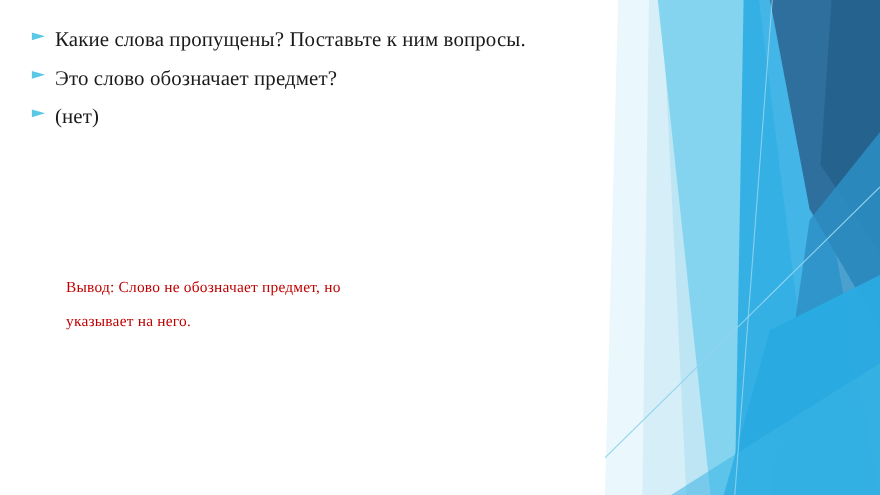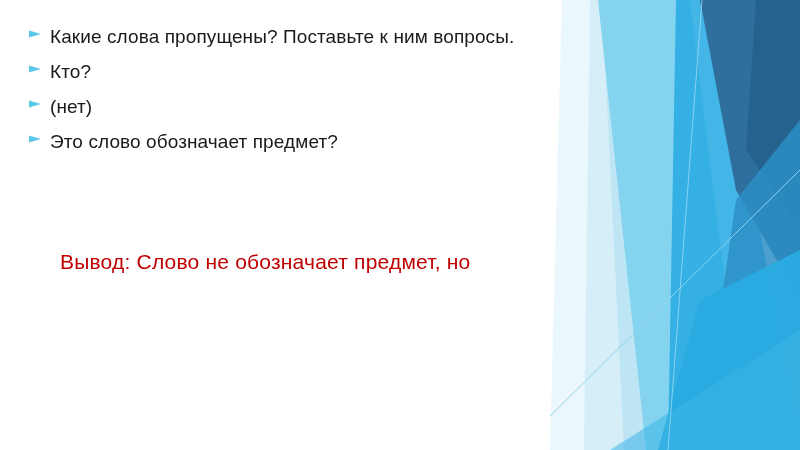--- a/index.html
+++ b/index.html
@@ -7,21 +7,21 @@
     margin: 0;
     padding: 0;
     background: #ffffff;
   }
   #slide {
     position: relative;
     width: 800px;
     height: 450px;
     overflow: hidden;
     background: #ffffff;
-    font-family: Liberation Sans, sans-serif;
+    font-family: Liberation Serif, serif;
   }
 
   
   #deco {
     position: absolute;
     top: 0;
     right: 0;
     width: 250px;
     height: 450px;
     pointer-events: none;
@@ -57,21 +57,21 @@
 
   
   #conclusion-block {
     position: absolute;
     left: 60px;
     top: 246px;
     width: 600px;
   }
   .red-line {
     color: #C00000;
-    font-size: 21px;
+    font-size: 14px;
     line-height: 31px;
     white-space: nowrap;
     letter-spacing: 0.2px;
   }
   .red-spacer { height: 30px; }
 </style>
 </head>
 <body>
 
 <div id="slide">
@@ -105,48 +105,41 @@
 
     <div class="bullet-row">
       <span class="bullet-marker">
         <svg width="16" height="12" viewBox="0 0 16 12">
             <polygon points="1,2.5 13,6 1,9.5" fill="#5BC8E8"></polygon>
           </svg>
       </span>
       <span class="bullet-text">Какие слова пропущены? Поставьте к ним вопросы.</span>
     </div>
 
+
+
     <div class="bullet-row">
       <span class="bullet-marker">
         <svg width="16" height="12" viewBox="0 0 16 12">
             <polygon points="1,2.5 13,6 1,9.5" fill="#5BC8E8"></polygon>
           </svg>
       </span>
-      <span class="bullet-text">Кто?</span>
+      <span class="bullet-text">Это слово обозначает предмет?</span>
     </div>
-
 
     <div class="bullet-row">
       <span class="bullet-marker">
         <svg width="16" height="12" viewBox="0 0 16 12">
             <polygon points="1,2.5 13,6 1,9.5" fill="#5BC8E8"></polygon>
           </svg>
       </span>
       <span class="bullet-text">(нет)</span>
     </div>
 
-    <div class="bullet-row">
-      <span class="bullet-marker">
-        <svg width="16" height="12" viewBox="0 0 16 12">
-            <polygon points="1,2.5 13,6 1,9.5" fill="#5BC8E8"></polygon>
-          </svg>
-      </span>
-      <span class="bullet-text">Это слово обозначает предмет?</span>
-    </div>
-
   </div>
 
   <div id="conclusion-block">
     <div class="red-line">Вывод: Слово не обозначает предмет, но</div>
+    <div class="red-line">указывает на него.</div>
     <div class="red-spacer"></div>
   </div>
 
 </div>
 
 </body></html>

